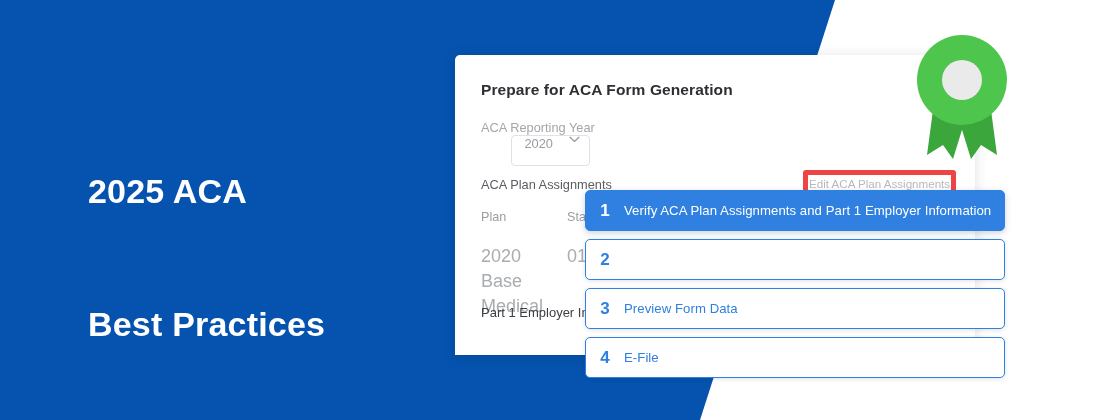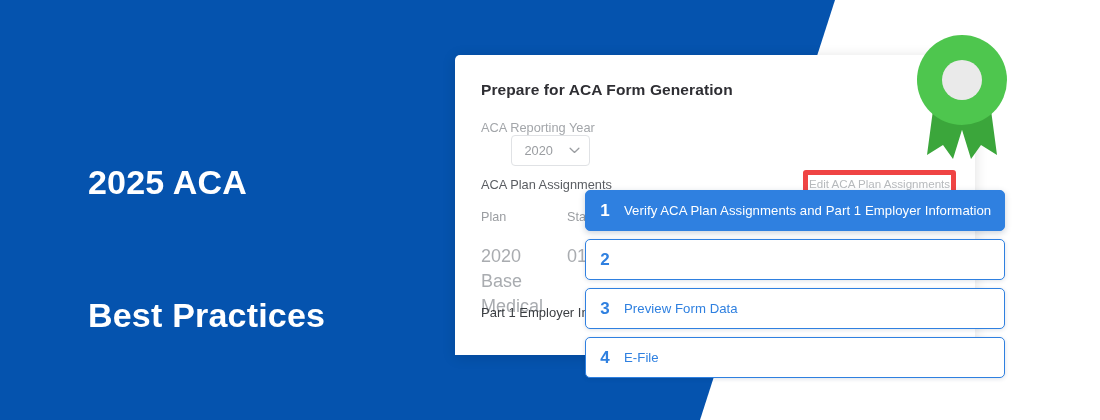--- a/index.html
+++ b/index.html
@@ -13,21 +13,21 @@
   
   #bg-blue-shape {
     position:absolute; inset:0;
     width:1100px; height:420px;
     z-index:0;
   }
 
   
   #hero-title {
     position:absolute;
-    left:88px; top:72px;
+    left:88px; top:81px;
     z-index:6;
     color:#ffffff;
     font-size:34px;
     font-weight:bold;
     line-height:1.30;
     letter-spacing:0.2px;
     white-space:pre;
   }
   #hero-title .line { display:block; }
 
@@ -50,21 +50,21 @@
 
   .form-row { position:absolute; left:26px; top:65px; display:flex; align-items:center;flex-direction:column; }
   #reporting-year-label {
     font-size:12.8px; color:#a3a6aa; font-weight:400;
   }
   #reporting-year-select {
     margin-left:26px;
     width:79px; height:31px;
     border:1px solid #e0e2e5; border-radius:4px;
     background:#fff;
-    display:flex; align-items:center; justify-content:space-between;
+    display:flex; justify-content:space-between;
     padding:0 9px 0 12px;
   }
   #reporting-year-value { font-size:12.8px; color:#9a9da1; }
   .chev { width:11px; height:7px; flex:none; }
 
   #plan-assign-label {
     position:absolute; left:26px; top:122px;
     font-size:12.8px; color:#5a5d62;
   }
   #edit-plan-assignments-button {

